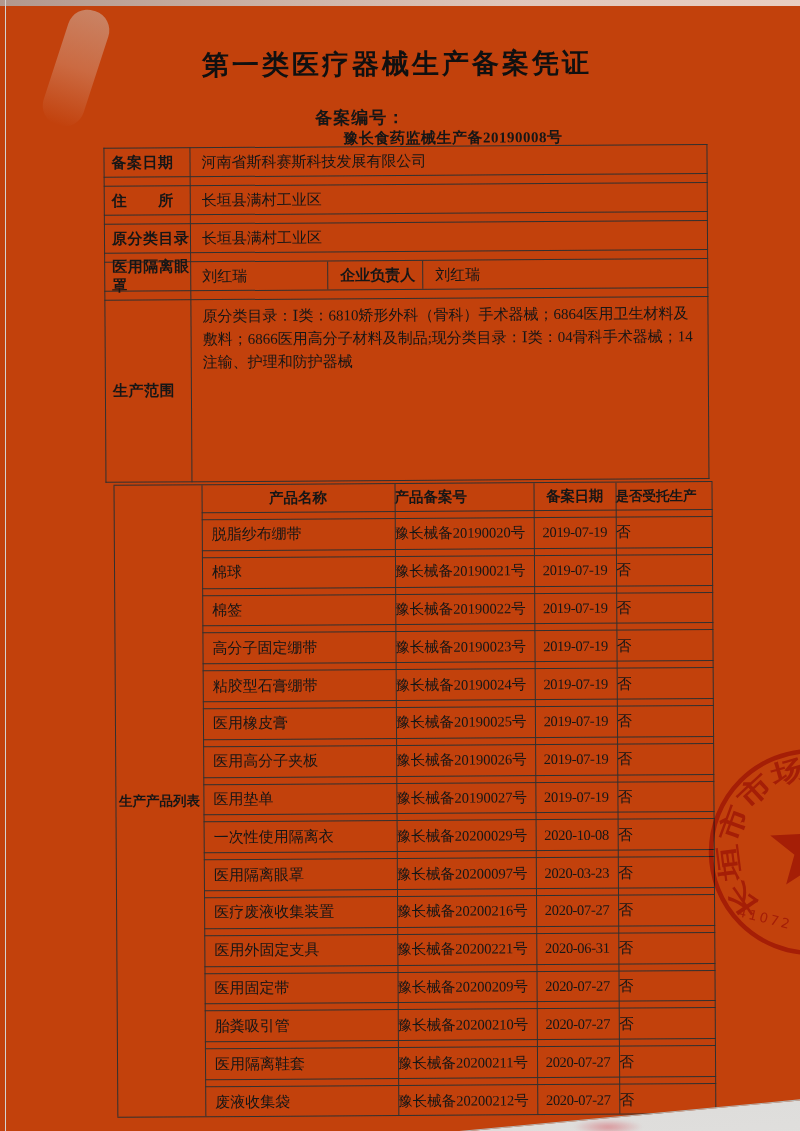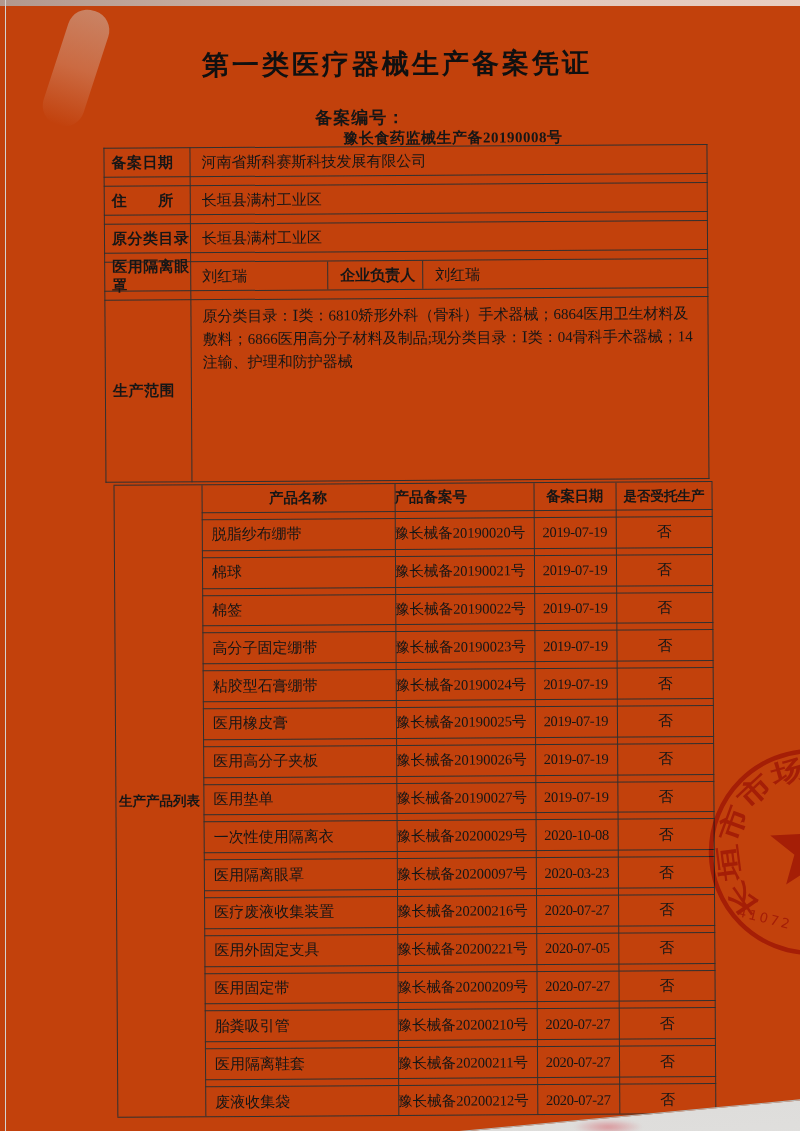--- a/index.html
+++ b/index.html
@@ -56,21 +56,21 @@
     display:flex; align-items:center; justify-content:center;
     font-weight:600; font-size:13.5px; }
   .prow, .phead { display:flex; margin-left:88px; width:511px; align-items:center;
     border-bottom:1.4px solid #303030; border-top:1.4px solid #303030; margin-bottom:6px; }
   .phead { height:28px; border-top:none; font-weight:600; }
   .prow { height:31.8px; }
   .prow:last-child { margin-bottom:0; border-bottom:none; }
   .c1 { width:193px; flex:0 0 193px; padding-left:10px; font-size:15px; }
   .c2 { width:139px; flex:0 0 139px; font-size:14.5px; }
   .c3 { width:82px;  flex:0 0 82px;  text-align:center; font-size:14.5px; letter-spacing:-.3px; }
-  .c4 { flex:1; text-align:center; font-size:15px; }
+  .c4 { flex:1; font-size:15px; }
   .phead .c1 { text-align:center; padding-left:0; font-size:14.5px; }
   .phead .c4 { font-size:13.5px; }
 
   
   .stamp { position:absolute; left:677px; top:717px; width:270px; height:270px;
     mix-blend-mode:multiply; opacity:.88; }
 </style>
 </head>
 <body>
 
@@ -191,21 +191,21 @@
           </div>
           <div class="prow">
             <div class="c1">医疗废液收集装置</div>
             <div class="c2">豫长械备20200216号</div>
             <div class="c3">2020-07-27</div>
             <div class="c4">否</div>
           </div>
           <div class="prow">
             <div class="c1">医用外固定支具</div>
             <div class="c2">豫长械备20200221号</div>
-            <div class="c3">2020-07-05</div>
+            <div class="c3">2020-06-31</div>
             <div class="c4">否</div>
           </div>
           <div class="prow">
             <div class="c1">医用固定带</div>
             <div class="c2">豫长械备20200209号</div>
             <div class="c3">2020-07-27</div>
             <div class="c4">否</div>
           </div>
           <div class="prow">
             <div class="c1">胎粪吸引管</div>

